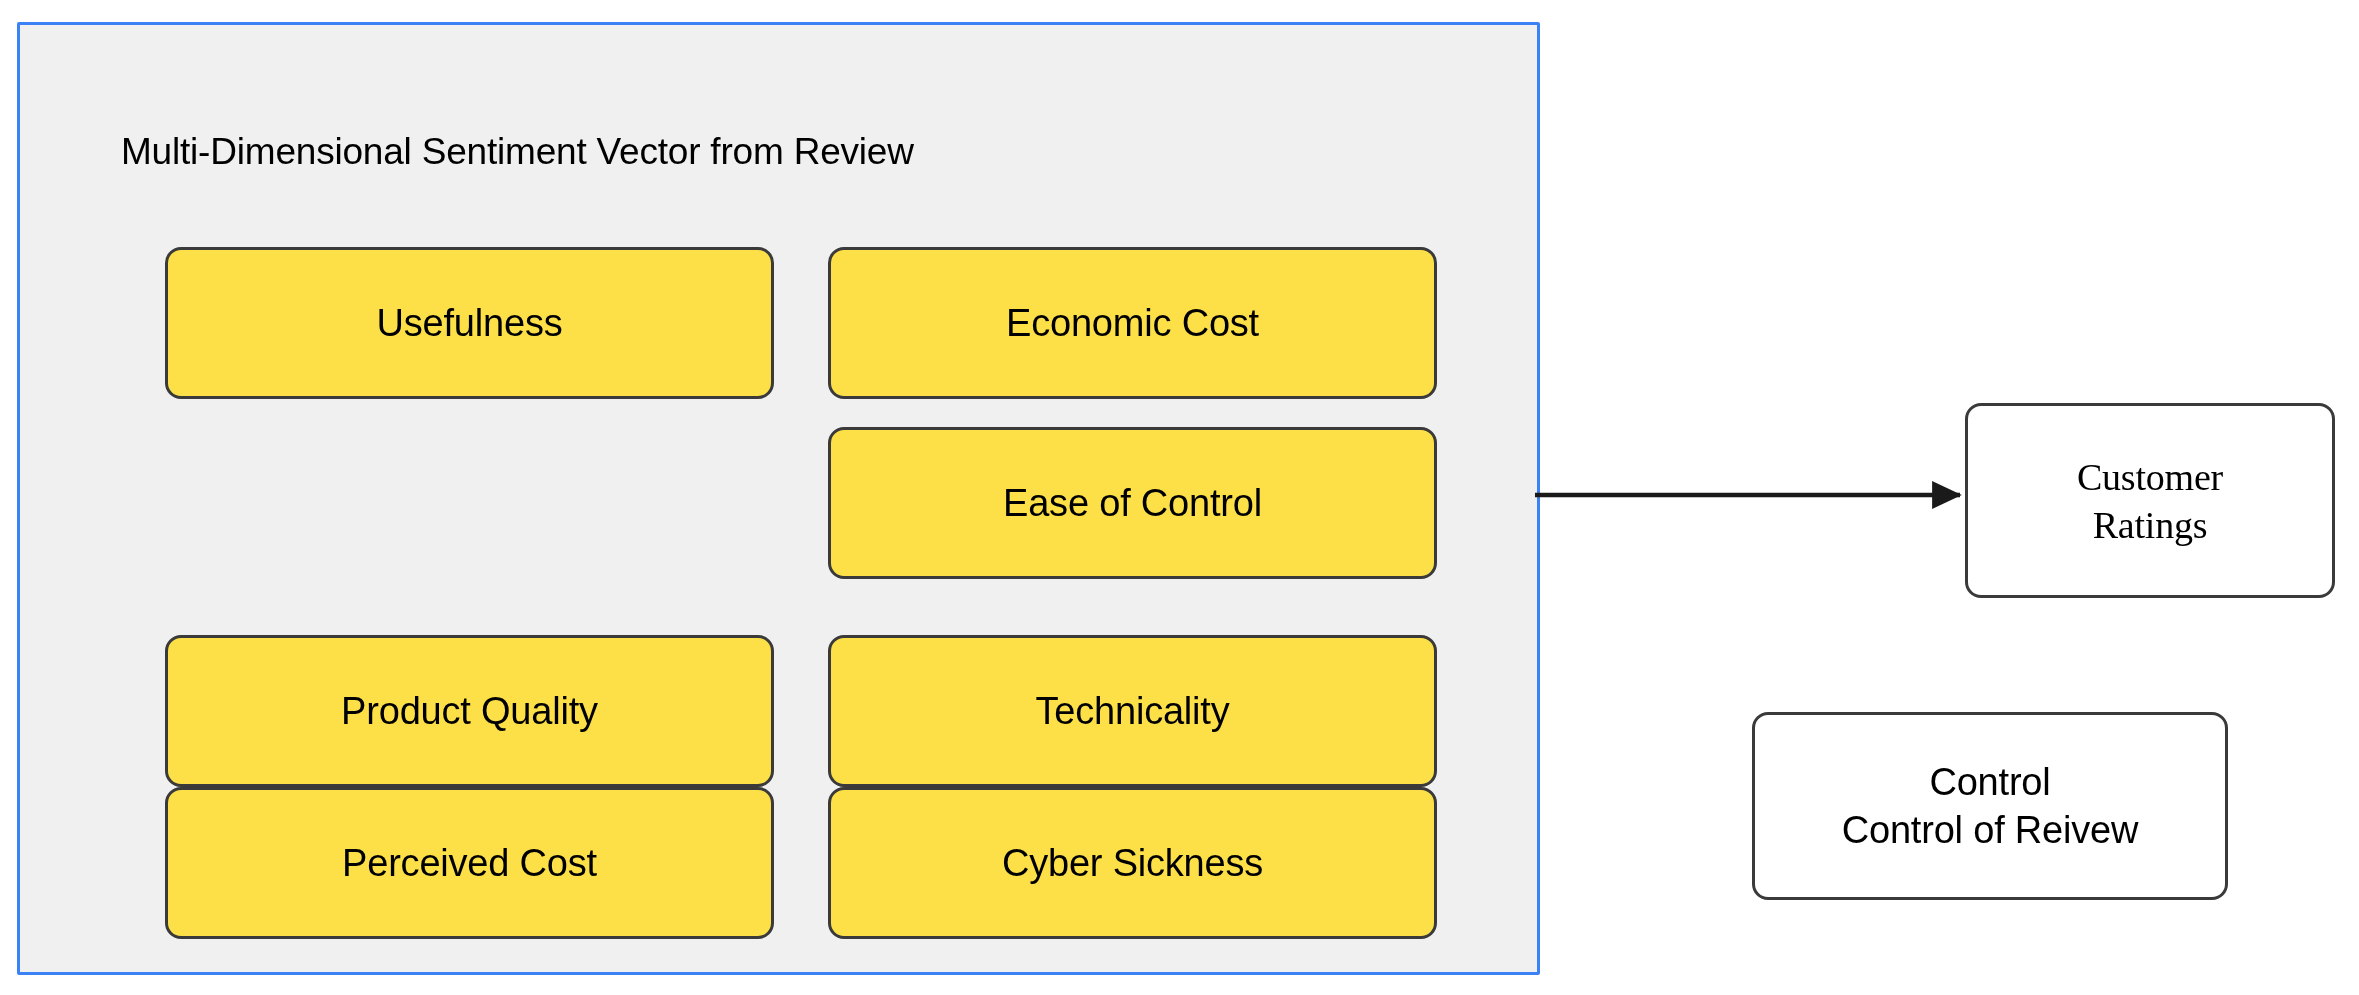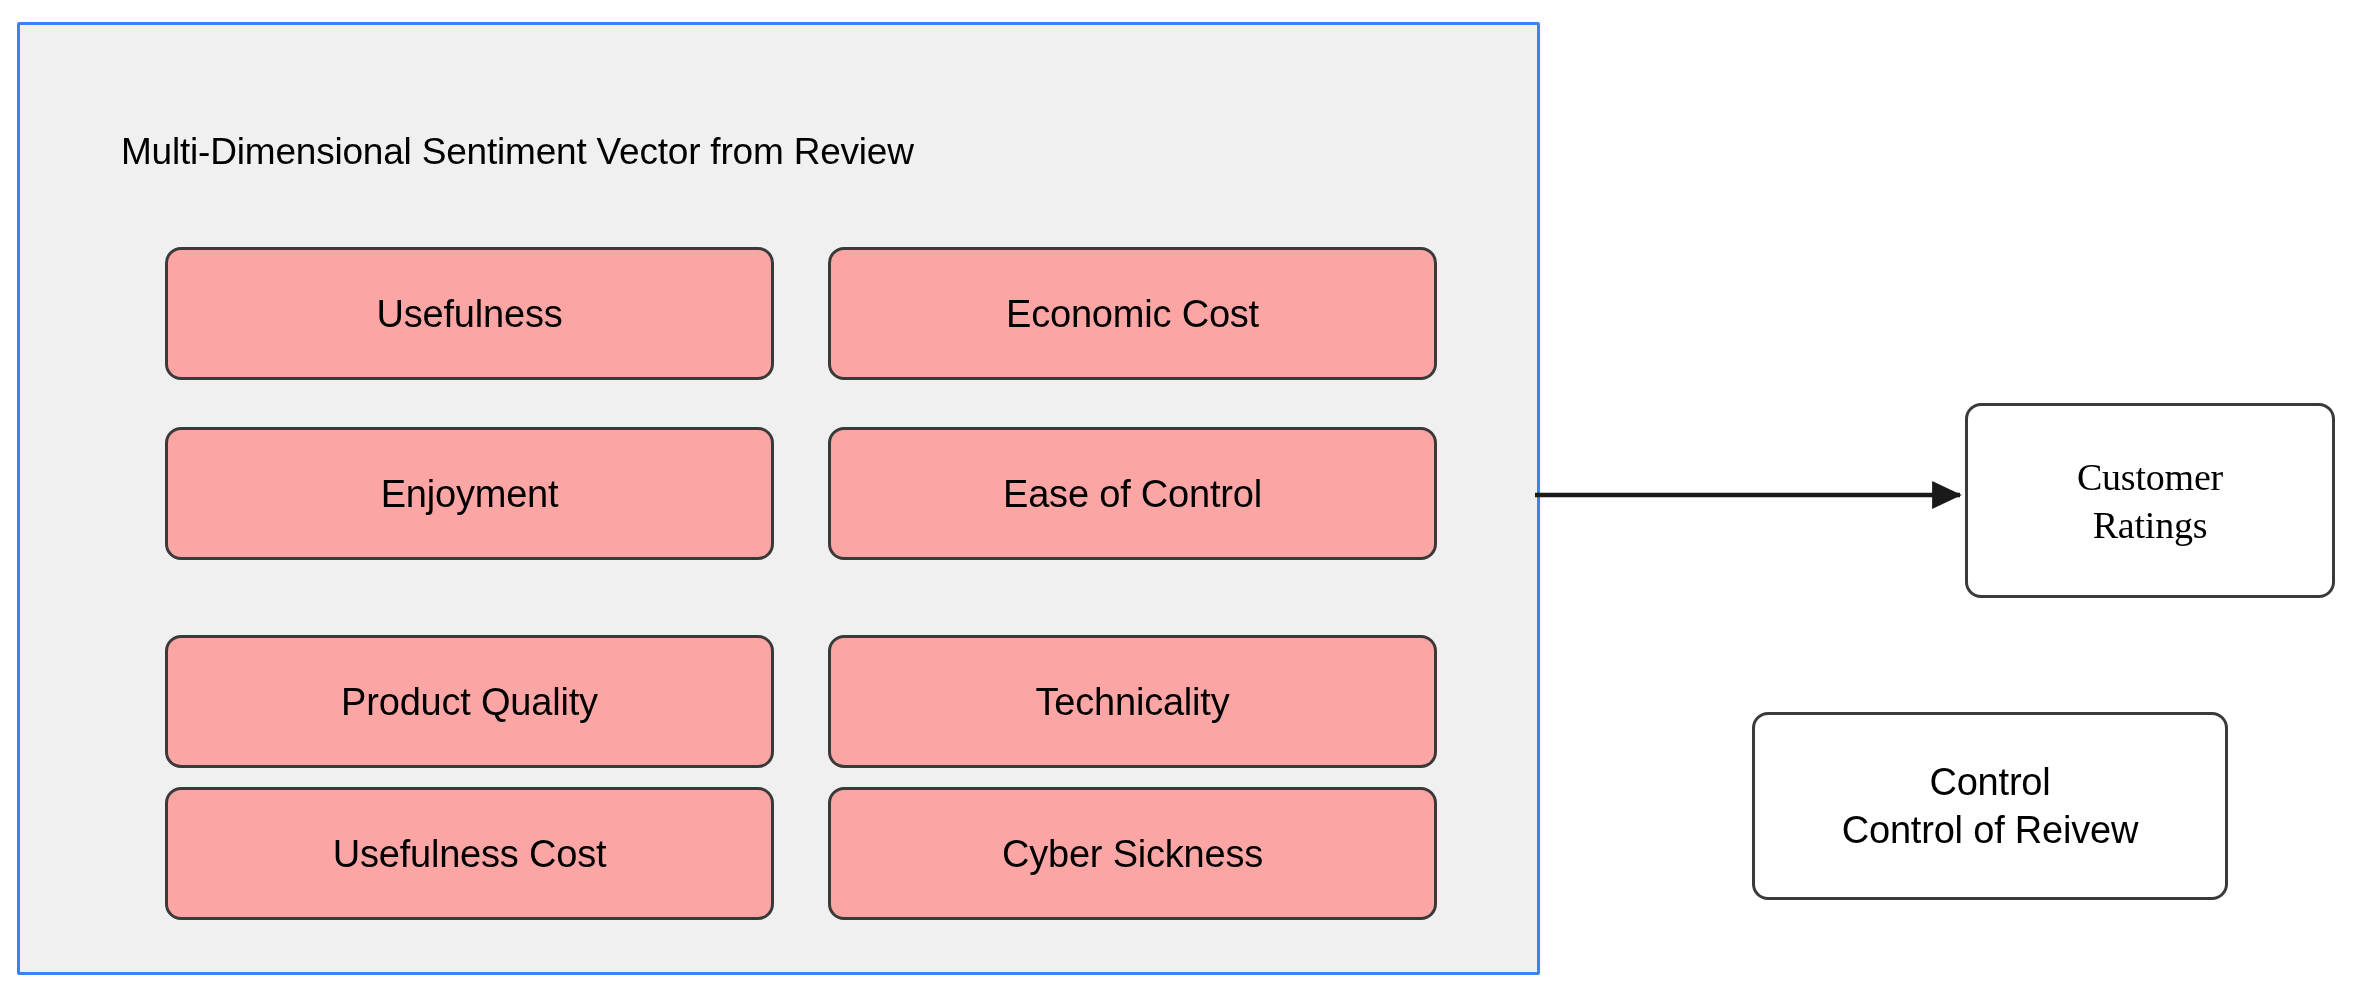--- a/index.html
+++ b/index.html
@@ -48,22 +48,22 @@
   .dim-grid {
     position: absolute;
     left: 145px;
     top: 222px;
     width: 1272px;
     height: 673px;
   }
   .dim-box {
     position: absolute;
     width: 609px;
-    height: 133px;
-    background: #fca5a5;
+    height: 152px;
+    background: #fde047;
     border: 3px solid #3a3a3a;
     border-radius: 16px;
     box-sizing: border-box;
     display: flex;
     align-items: center;
     justify-content: center;
     text-align: right;
   }
   .dim-box.col-left  { left: 0px; }
   .dim-box.col-right { left: 663px; width: 609px; }
@@ -134,38 +134,35 @@
     <div class="dim-grid">
 
       <div class="dim-box col-left row-0">
         <span class="dim-label">Usefulness</span>
       </div>
 
       <div class="dim-box col-right row-0">
         <span class="dim-label">Economic Cost</span>
       </div>
 
-      <div class="dim-box col-left row-1">
-        <span class="dim-label">Enjoyment</span>
-      </div>
 
       <div class="dim-box col-right row-1">
         <span class="dim-label">Ease of Control</span>
       </div>
 
       <div class="dim-box col-left row-2">
         <span class="dim-label">Product Quality</span>
       </div>
 
       <div class="dim-box col-right row-2">
         <span class="dim-label">Technicality</span>
       </div>
 
       <div class="dim-box col-left row-3">
-        <span class="dim-label">Usefulness Cost</span>
+        <span class="dim-label">Perceived Cost</span>
       </div>
 
       <div class="dim-box col-right row-3">
         <span class="dim-label">Cyber Sickness</span>
       </div>
 
     </div>
   </div>
 
   <svg class="arrow-svg" viewBox="0 0 460 80" xmlns="http://www.w3.org/2000/svg">

